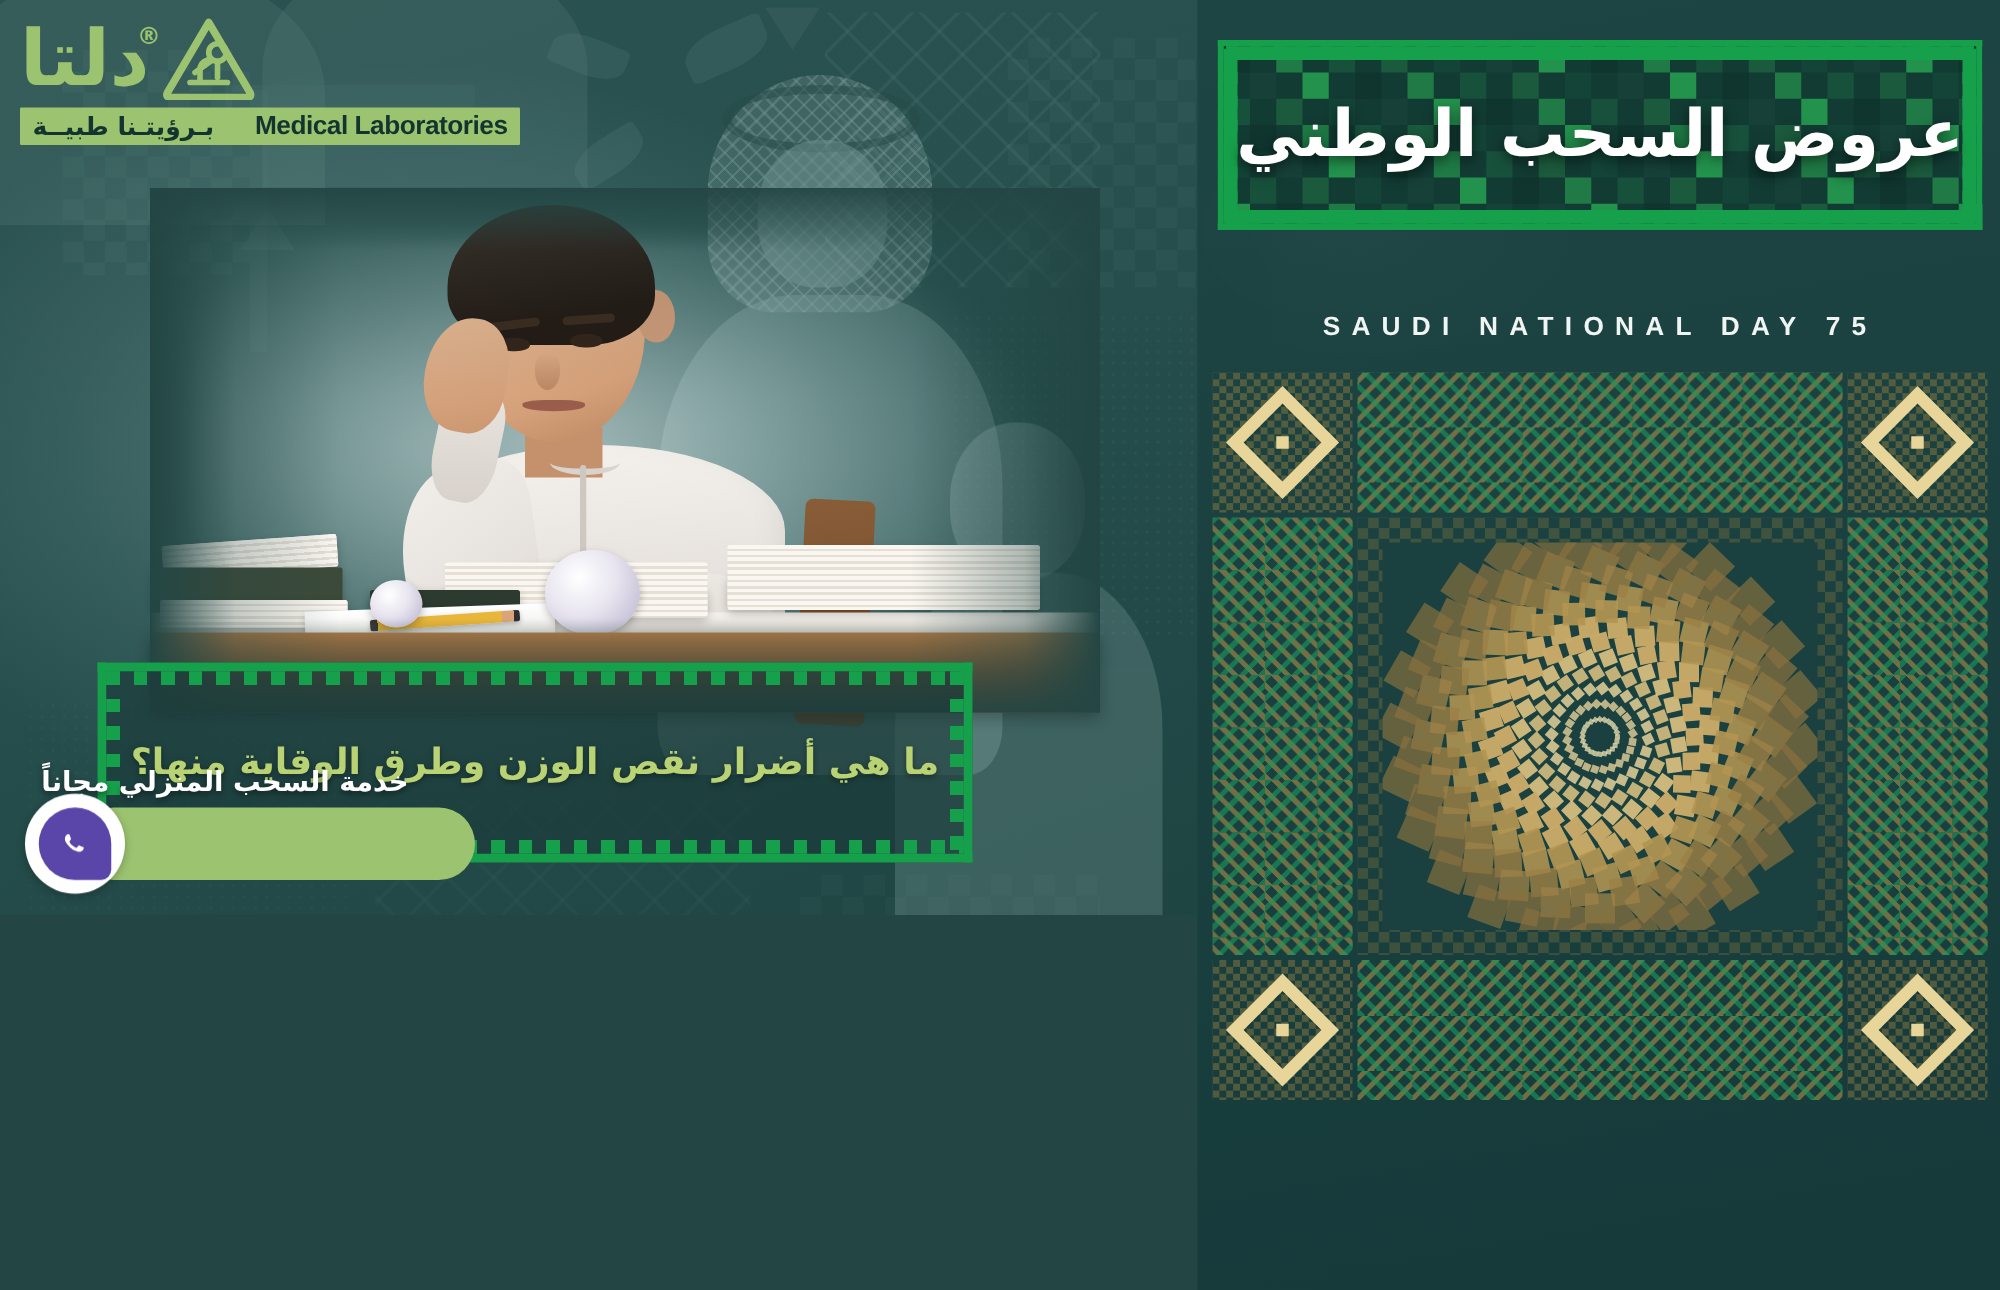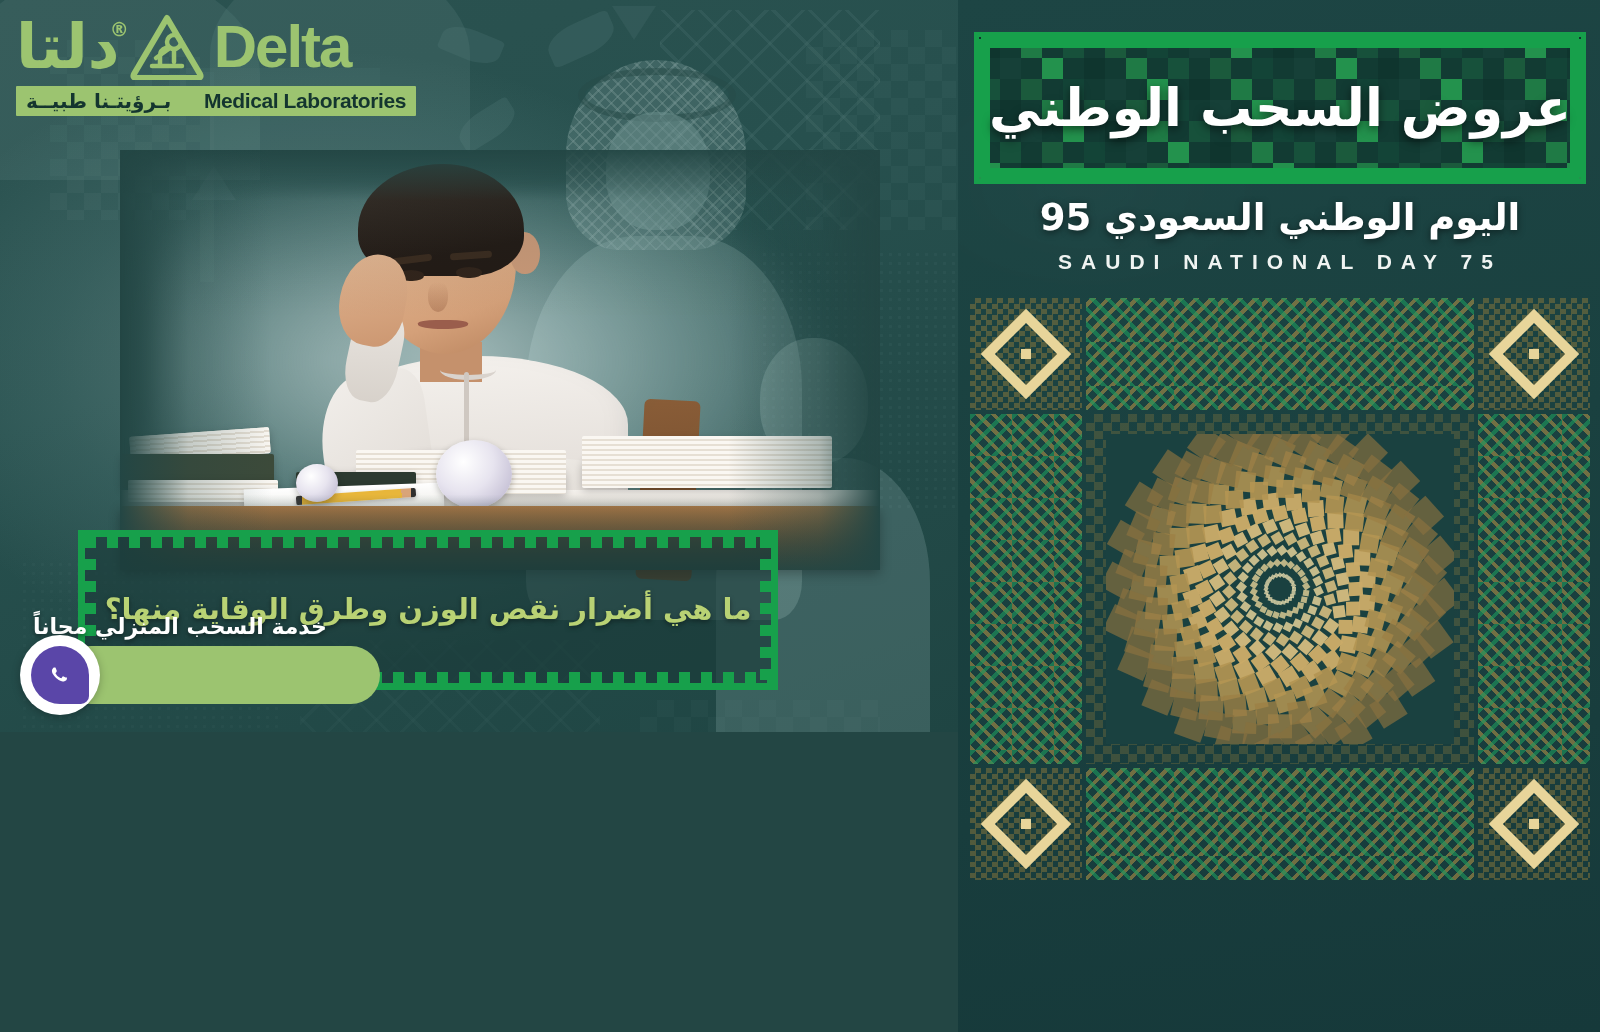--- a/index.html
+++ b/index.html
@@ -514,21 +514,20 @@
             <path d="M37 4 L70 60 Q72 64 67 64 L7 64 Q2 64 4 60 Z" fill="none" stroke="#9cc470" stroke-width="6" stroke-linejoin="round"></path>
             <g stroke="#9cc470" stroke-width="4.5" fill="none" stroke-linecap="round">
               <line x1="22" y1="52" x2="52" y2="52"></line>
               <path d="M30 50 L30 42 Q30 36 36 34"></path>
               <circle cx="44" cy="28" r="7"></circle>
               <line x1="40" y1="34" x2="26" y2="44"></line>
               <path d="M44 35 L44 48"></path>
             </g>
           </svg>
         </span>
-        <span class="logo-en">Delta</span>
       </div>
       <div class="logo-bar">
         <span class="logo-bar-en">Medical Laboratories</span>
         <span class="logo-bar-ar">بـرؤيتـنا طبيــة</span>
       </div>
     </div>
 
     <div class="title-card">
       <div class="perf-frame">
         <div class="edge et"></div>
@@ -672,21 +671,20 @@
         <div class="edge el"></div>
           <div class="edge er"></div>
         <div class="teeth-h" style="top:5px;"></div>
         <div class="teeth-h" style="bottom:5px;"></div>
         <div class="teeth-v" style="left:5px;"></div>
         <div class="teeth-v" style="right:5px;"></div>
       </div>
       <div class="nd-banner-text">عروض السحب الوطني</div>
     </div>
 
-    <div class="nd-ar">اليوم الوطني السعودي 95</div>
     <div class="nd-en">SAUDI NATIONAL DAY 75</div>
 
     <div class="sadu">
       <div class="sadu-cell diamond-cell">
         <span class="diamond-motif"></span>
           <span class="diamond-dot"></span>
       </div>
       <div class="sadu-cell chevron-h"></div>
       <div class="sadu-cell diamond-cell">
         <span class="diamond-motif"></span>

